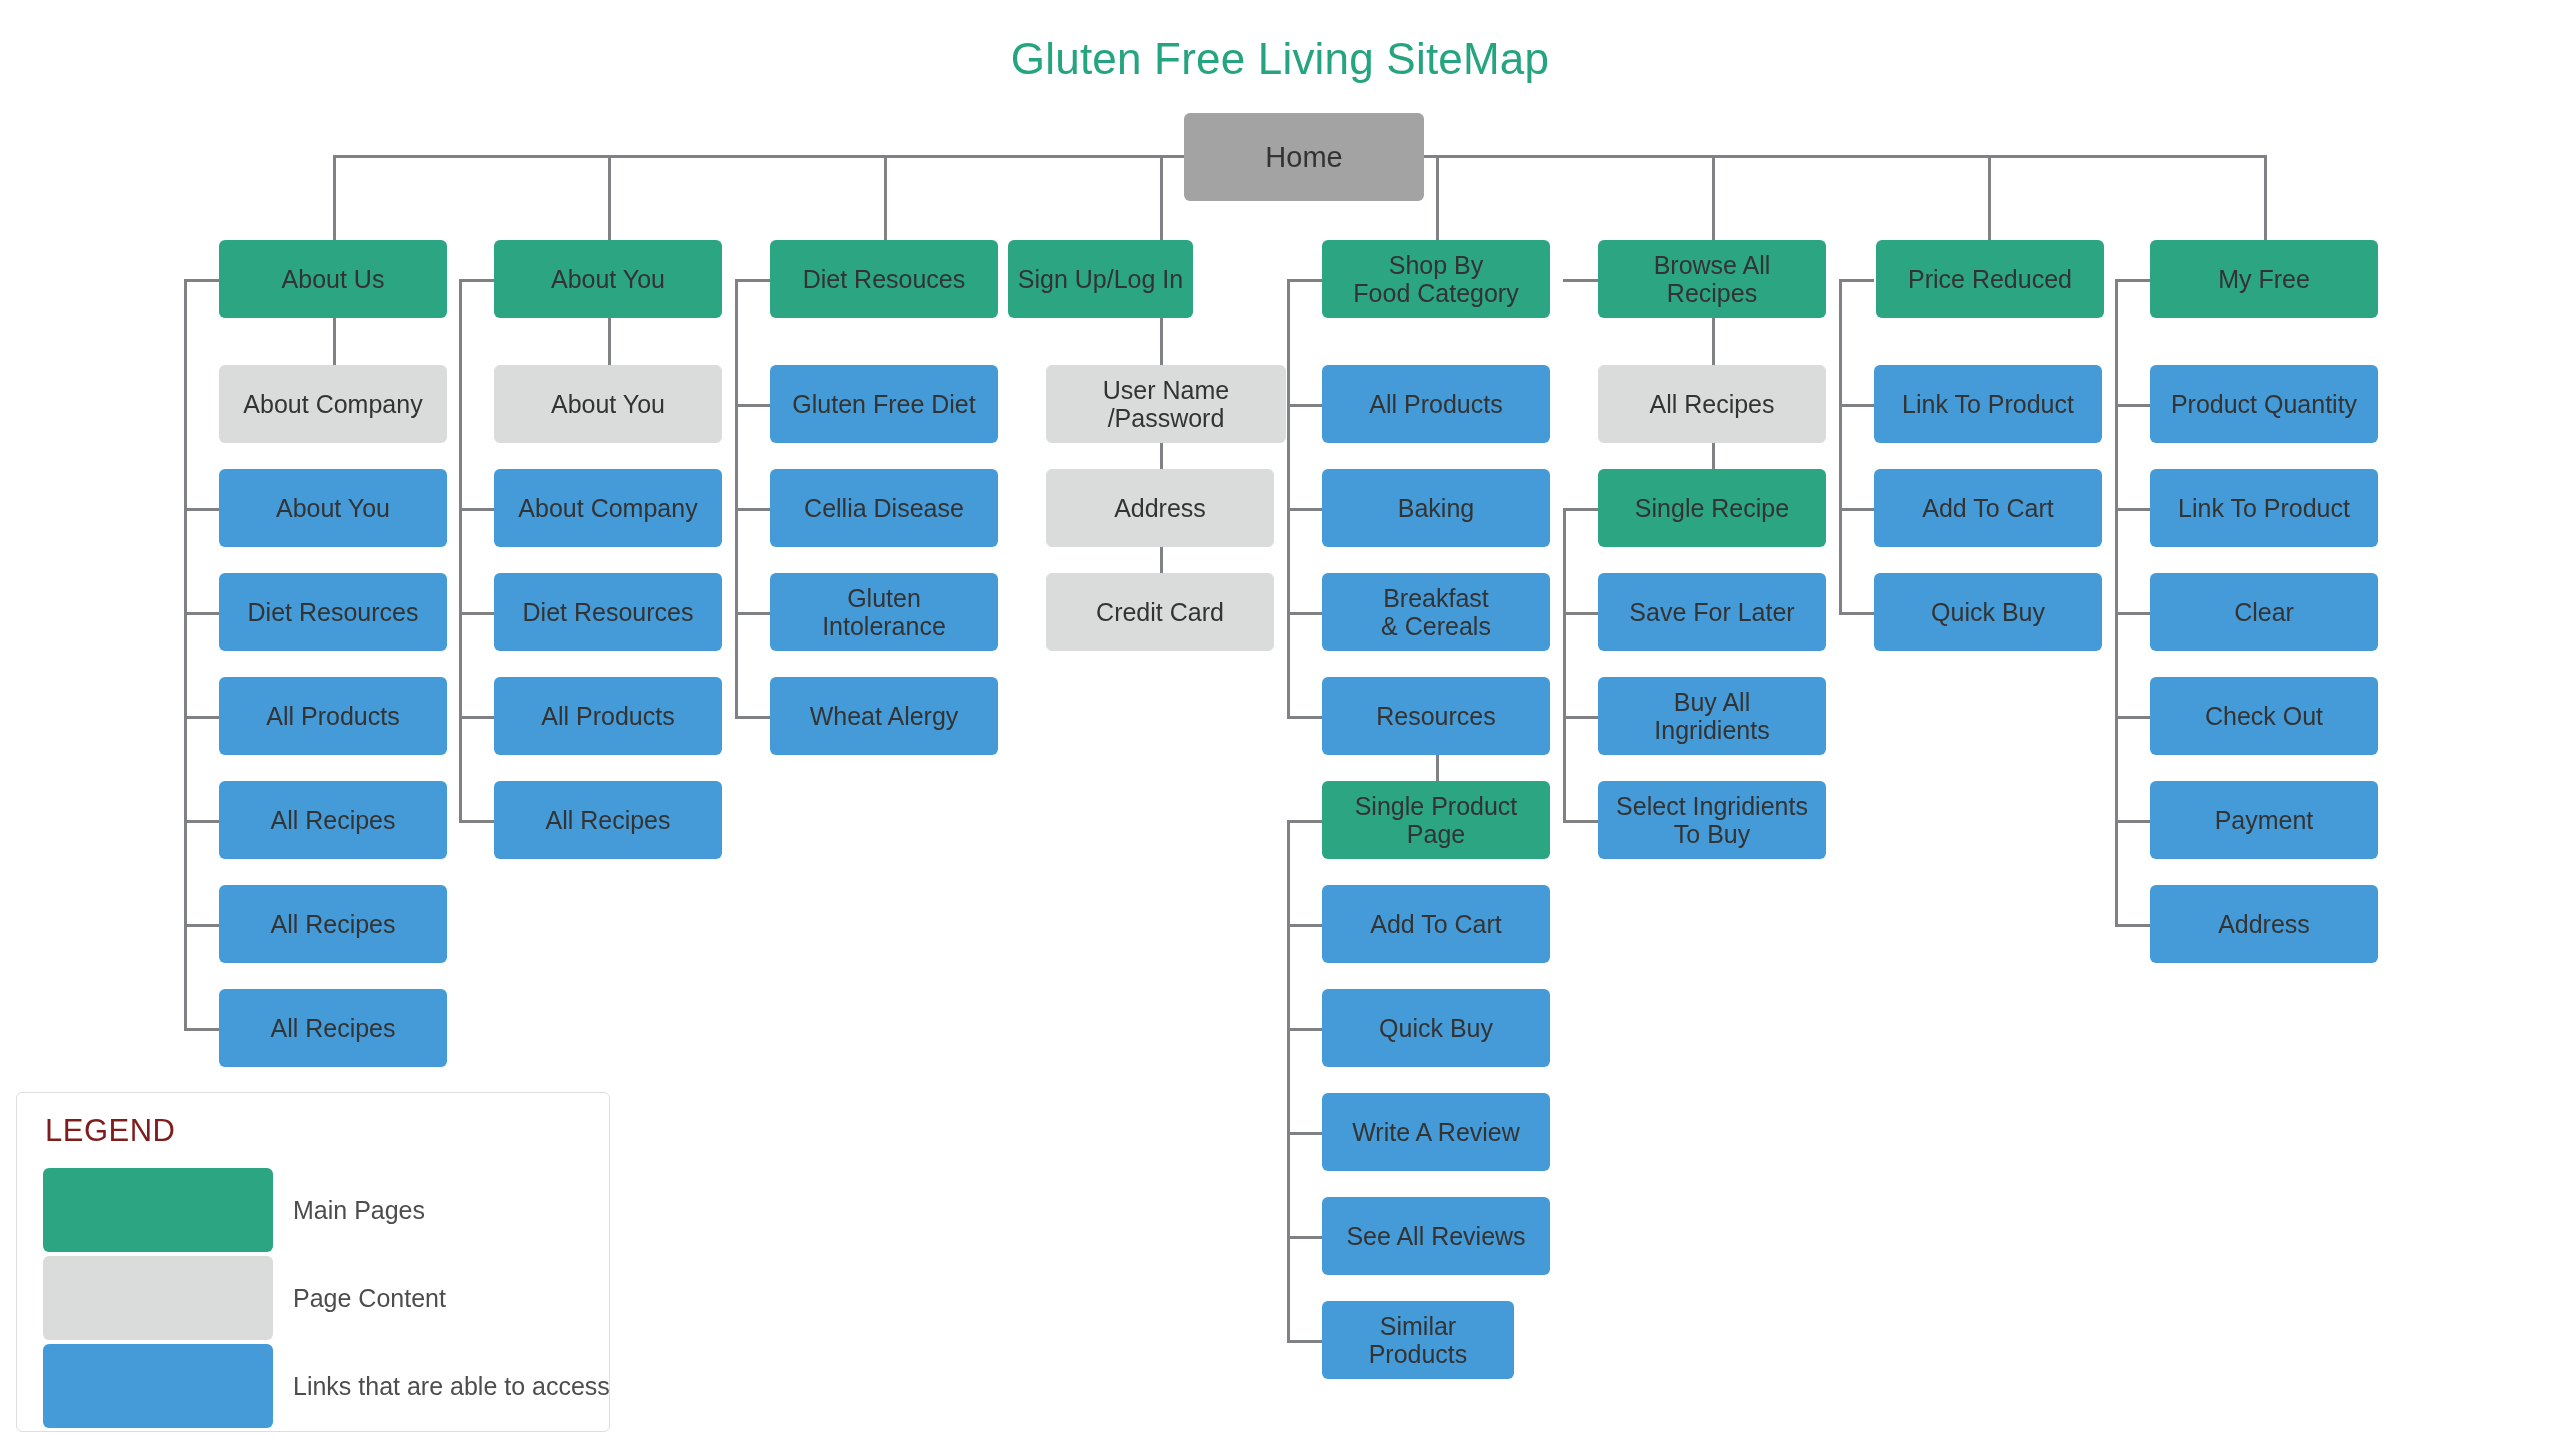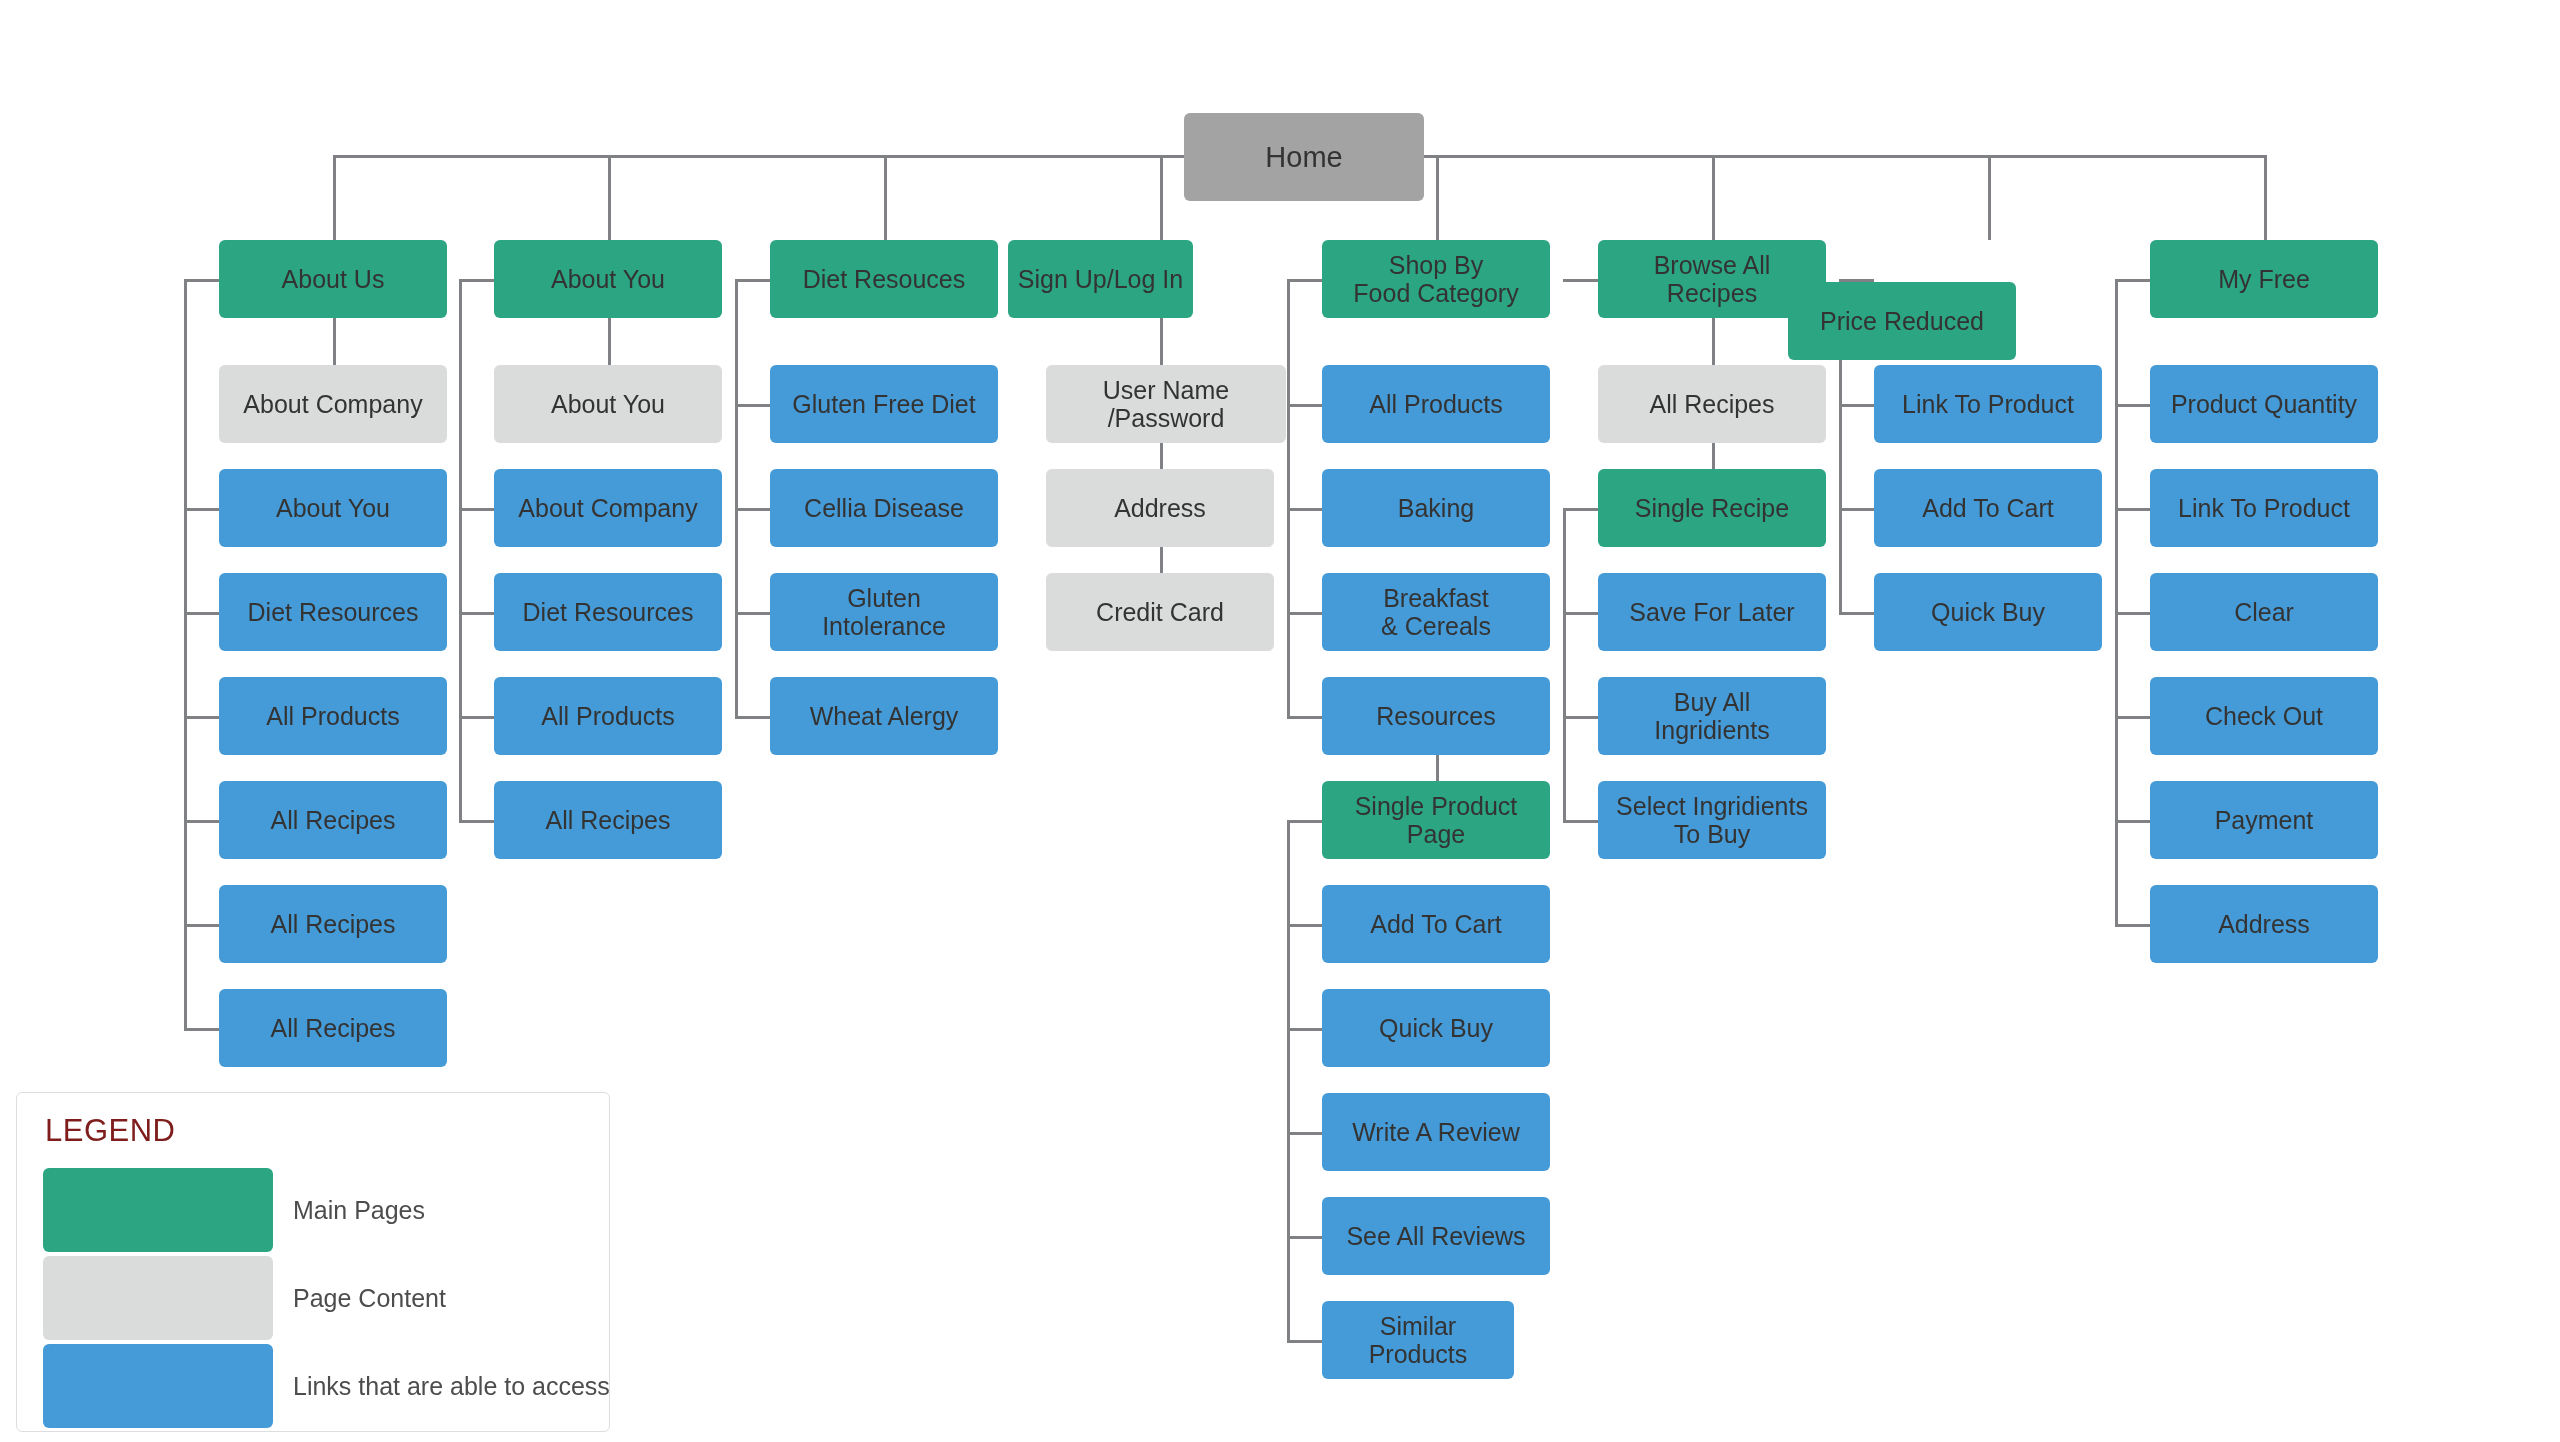--- a/index.html
+++ b/index.html
@@ -106,20 +106,21 @@
     font-size: 25px;
     color: #4d4d4d;
     white-space: nowrap;
   }
 </style>
 </head>
 <body>
 
 <div id="canvas">
 
+  <div id="page-title">Gluten Free Living SiteMap</div>
 
   <div id="connector-layer">
       <div class="conn hline" style="left: 333px; top: 155px; width: 1931px; background: rgb(128, 129, 132);"></div>
       <div class="conn vline" style="left: 333px; top: 155px; height: 85px; background: rgb(128, 129, 132);"></div>
       <div class="conn vline" style="left: 608px; top: 155px; height: 85px; background: rgb(128, 129, 132);"></div>
       <div class="conn vline" style="left: 884px; top: 155px; height: 85px; background: rgb(128, 129, 132);"></div>
       <div class="conn vline" style="left: 1160px; top: 155px; height: 85px; background: rgb(128, 129, 132);"></div>
       <div class="conn vline" style="left: 1436px; top: 155px; height: 85px; background: rgb(128, 129, 132);"></div>
       <div class="conn vline" style="left: 1712px; top: 155px; height: 85px; background: rgb(128, 129, 132);"></div>
       <div class="conn vline" style="left: 1988px; top: 155px; height: 85px; background: rgb(128, 129, 132);"></div>
@@ -230,21 +231,21 @@
       <div class="node link" style="left: 1322px; top: 1301px; width: 192px; height: 78px;">Similar Products</div>
       <div class="node main" style="left: 1598px; top: 240px; width: 228px; height: 78px;">Browse All
 Recipes</div>
       <div class="node content" style="left: 1598px; top: 365px; width: 228px; height: 78px;">All Recipes</div>
       <div class="node main" style="left: 1598px; top: 469px; width: 228px; height: 78px;">Single Recipe</div>
       <div class="node link" style="left: 1598px; top: 573px; width: 228px; height: 78px;">Save For Later</div>
       <div class="node link" style="left: 1598px; top: 677px; width: 228px; height: 78px;">Buy All
 Ingridients</div>
       <div class="node link" style="left: 1598px; top: 781px; width: 228px; height: 78px;">Select Ingridients
 To Buy</div>
-      <div class="node main" style="left: 1788px; top: 240px; width: 228px; height: 78px; margin-top: 42px;">Price Reduced</div>
+      <div class="node main" style="left: 1876px; top: 240px; width: 228px; height: 78px;">Price Reduced</div>
       <div class="node link" style="left: 1874px; top: 365px; width: 228px; height: 78px;">Link To Product</div>
       <div class="node link" style="left: 1874px; top: 469px; width: 228px; height: 78px;">Add To Cart</div>
       <div class="node link" style="left: 1874px; top: 573px; width: 228px; height: 78px;">Quick Buy</div>
       <div class="node main" style="left: 2150px; top: 240px; width: 228px; height: 78px;">My Free</div>
       <div class="node link" style="left: 2150px; top: 365px; width: 228px; height: 78px;">Product Quantity</div>
       <div class="node link" style="left: 2150px; top: 469px; width: 228px; height: 78px;">Link To Product</div>
       <div class="node link" style="left: 2150px; top: 573px; width: 228px; height: 78px;">Clear</div>
       <div class="node link" style="left: 2150px; top: 677px; width: 228px; height: 78px;">Check Out</div>
       <div class="node link" style="left: 2150px; top: 781px; width: 228px; height: 78px;">Payment</div>
       <div class="node link" style="left: 2150px; top: 885px; width: 228px; height: 78px;">Address</div>

